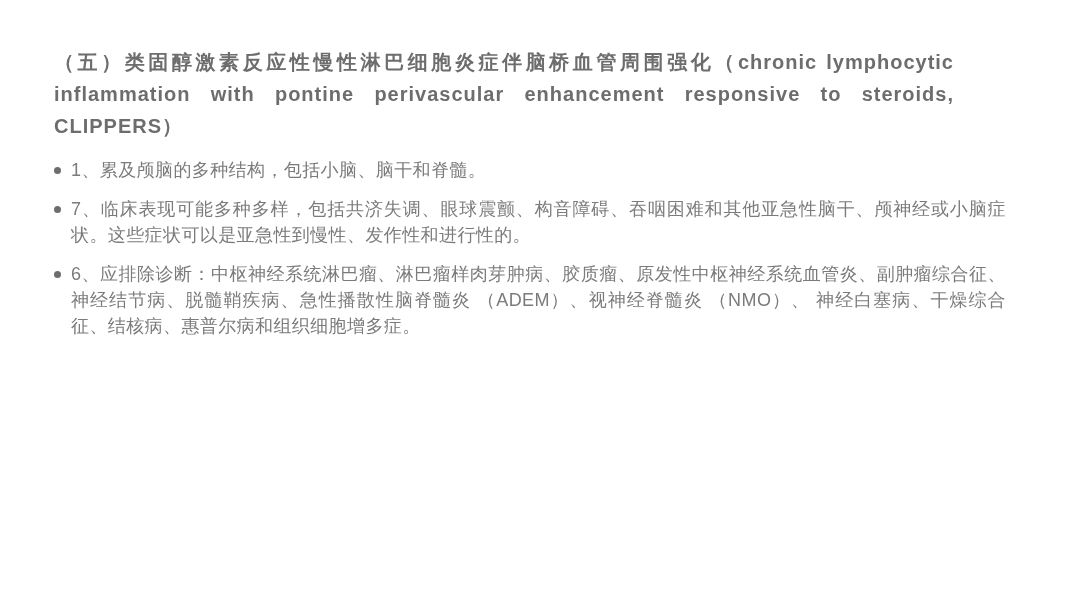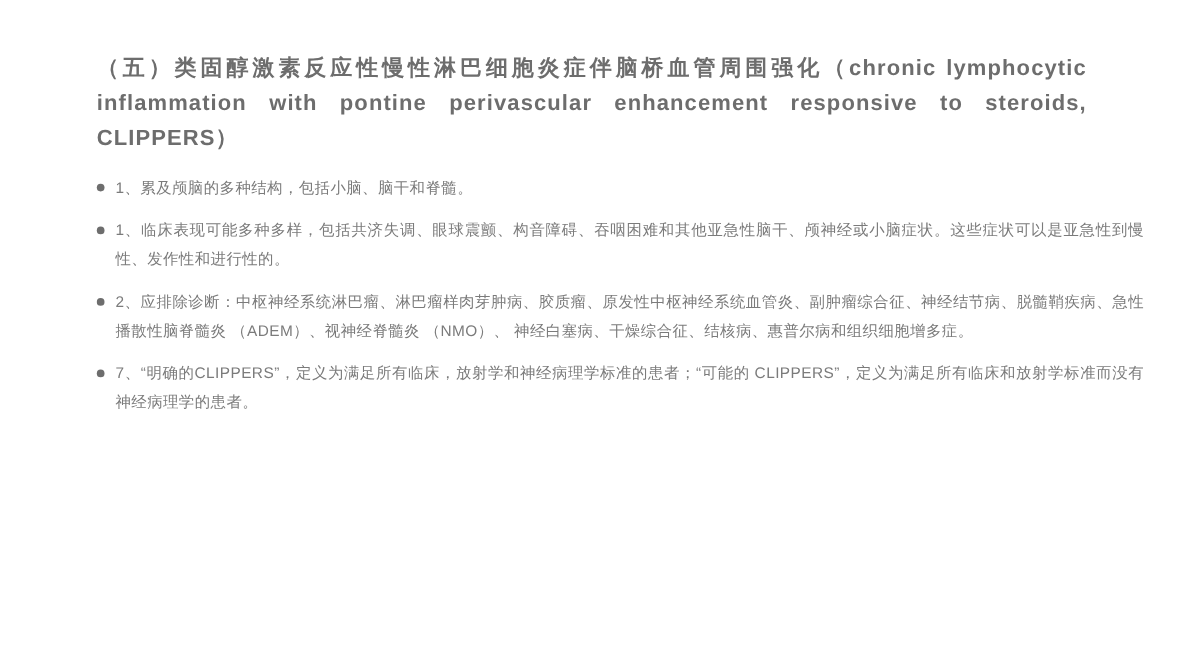--- a/index.html
+++ b/index.html
@@ -8,42 +8,42 @@
       height: 608px;
       background: #ffffff;
       overflow: hidden;
       font-family: "Liberation Sans", "DejaVu Sans", sans-serif;
     }
     .slide {
       position: relative;
       width: 1080px;
       height: 462px;
       background: #ffffff;
-      padding: 46px 58px 0 88px;
+      padding: 46px 58px 0 54px;
     }
     .slide-title {
       width: 900px;
       font-size: 20px;
       font-weight: bold;
       color: #6d6d6d;
       line-height: 32px;
       letter-spacing: 1px;
       text-align: justify;
     }
     .bullet-list {
       list-style: none;
       margin-top: 15px;
       width: 952px;
     }
     .bullet-item {
       display: flex;
       align-items: flex-start;
       margin-bottom: 13px;
       color: #7b7b7b;
-      font-size: 14px;
+      font-size: 18px;
       line-height: 26px;
       letter-spacing: 0.4px;
     }
     .bullet-dot {
       flex: 0 0 auto;
       width: 7px;
       height: 7px;
       border-radius: 50%;
       background: #6d6d6d;
       margin: 10px 10px 0 0;
@@ -63,30 +63,26 @@
   <ul class="bullet-list">
 
     <li class="bullet-item">
       <span class="bullet-dot"></span>
       <span class="bullet-text">1、累及颅脑的多种结构，包括小脑、脑干和脊髓。</span>
     </li>
 
 
     <li class="bullet-item">
       <span class="bullet-dot"></span>
-      <span class="bullet-text">1、临床表现可能多种多样，包括共济失调、眼球震颤、构音障碍、吞咽困难和其他亚急性脑干、颅神经或小脑症状。这些症状可以是亚急性到慢性、发作性和进行性的。</span>
+      <span class="bullet-text">7、临床表现可能多种多样，包括共济失调、眼球震颤、构音障碍、吞咽困难和其他亚急性脑干、颅神经或小脑症状。这些症状可以是亚急性到慢性、发作性和进行性的。</span>
     </li>
 
 
 
     <li class="bullet-item">
       <span class="bullet-dot"></span>
-      <span class="bullet-text">2、应排除诊断：中枢神经系统淋巴瘤、淋巴瘤样肉芽肿病、胶质瘤、原发性中枢神经系统血管炎、副肿瘤综合征、神经结节病、脱髓鞘疾病、急性播散性脑脊髓炎 （ADEM）、视神经脊髓炎 （NMO）、 神经白塞病、干燥综合征、结核病、惠普尔病和组织细胞增多症。</span>
+      <span class="bullet-text">6、应排除诊断：中枢神经系统淋巴瘤、淋巴瘤样肉芽肿病、胶质瘤、原发性中枢神经系统血管炎、副肿瘤综合征、神经结节病、脱髓鞘疾病、急性播散性脑脊髓炎 （ADEM）、视神经脊髓炎 （NMO）、 神经白塞病、干燥综合征、结核病、惠普尔病和组织细胞增多症。</span>
     </li>
 
-    <li class="bullet-item">
-      <span class="bullet-dot"></span>
-      <span class="bullet-text">7、“明确的CLIPPERS”，定义为满足所有临床，放射学和神经病理学标准的患者；“可能的 CLIPPERS”，定义为满足所有临床和放射学标准而没有神经病理学的患者。</span>
-    </li>
 
   </ul>
 
 </div>
 
 </body></html>

